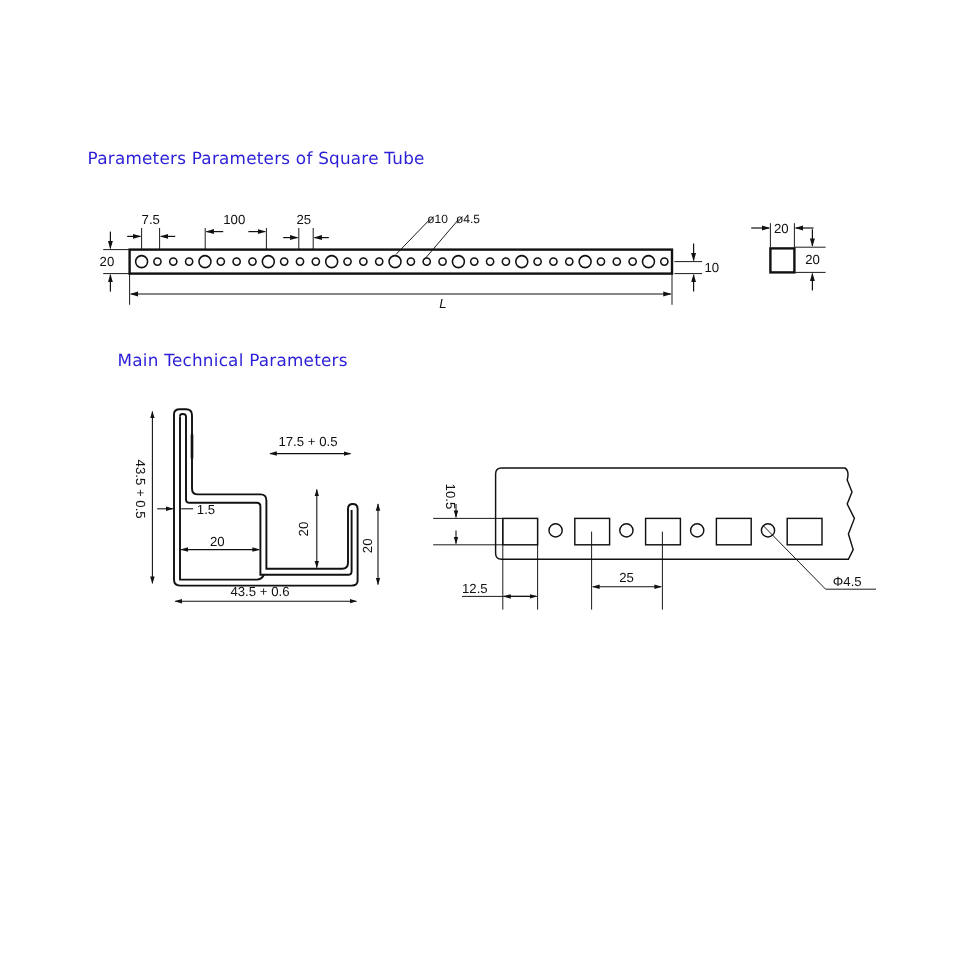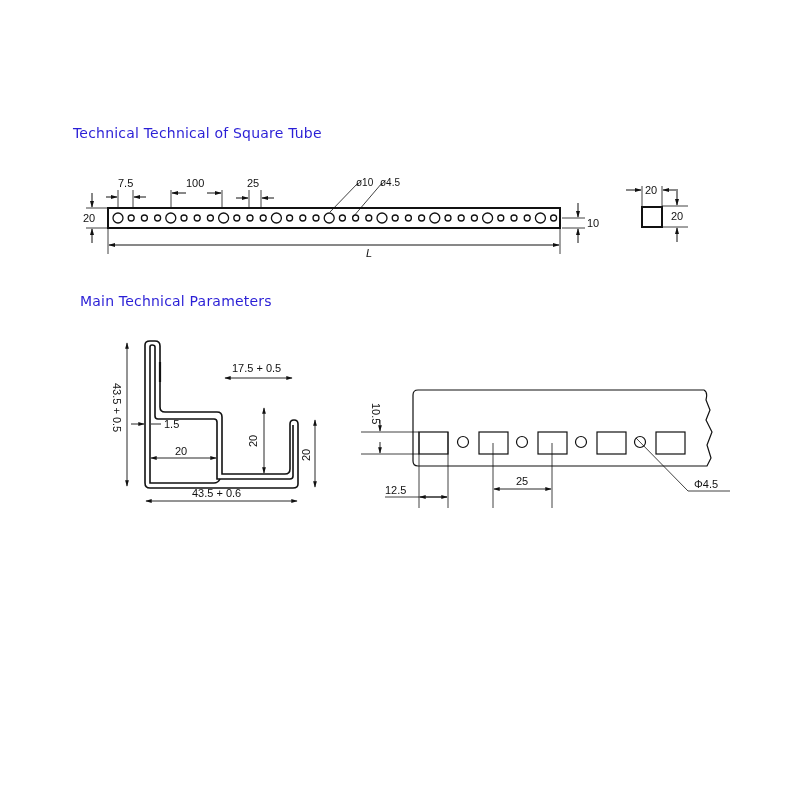--- a/index.html
+++ b/index.html
@@ -6,22 +6,22 @@
   body { width: 800px; height: 800px; position: relative; overflow: hidden;
          font-family: "Liberation Sans", sans-serif; }
   .heading { position: absolute; font-family: "DejaVu Sans", sans-serif;
              font-size: 14px; color: #2a1fd6; letter-spacing: 0.2px; white-space: nowrap; }
   svg { position: absolute; left: 0; top: 0; }
   svg text { font-family: "Liberation Sans", sans-serif; fill: #111; }
 </style>
 </head>
 <body>
 
-<div class="heading" style="left:73px; top:125px;">Technical Technical of Square Tube</div>
-<div class="heading" style="left:80px; top:293px;text-align:right;">Main Technical Parameters</div>
+<div class="heading" style="left:73px; top:125px;">Parameters Parameters of Square Tube</div>
+<div class="heading" style="left:98px; top:293px;text-align:right;">Main Technical Parameters</div>
 
 <svg width="800" height="800" viewBox="0 0 800 800">
   <defs>
     <marker id="ah" viewBox="0 0 10 10" refX="9" refY="5" markerWidth="7" markerHeight="7" orient="auto-start-reverse">
       <path d="M0,2 L10,5 L0,8 z" fill="#111"></path>
     </marker>
   </defs>
 
   <g stroke="#111" fill="none">
     <rect x="108" y="208" width="452" height="20" stroke-width="2"></rect>

